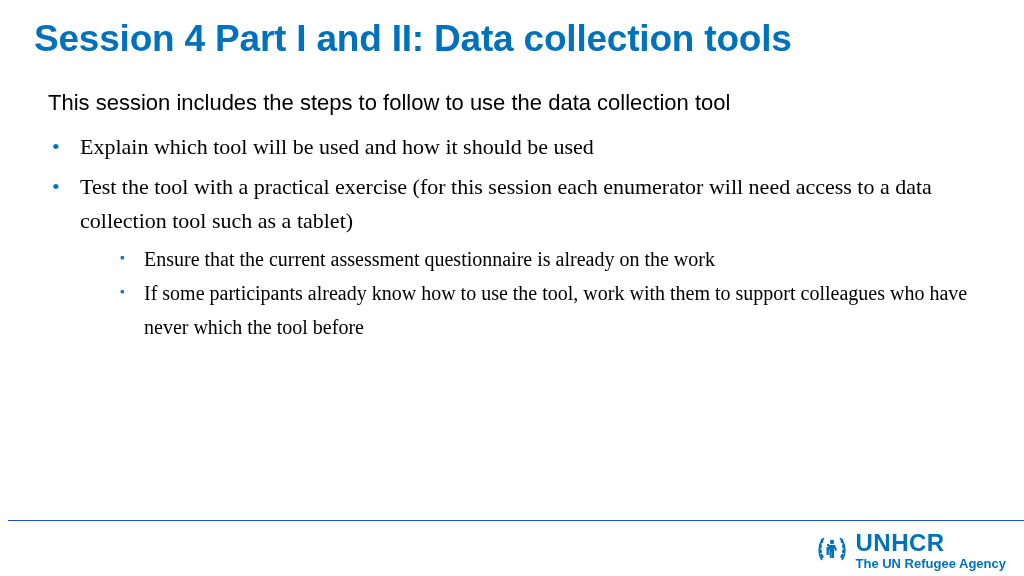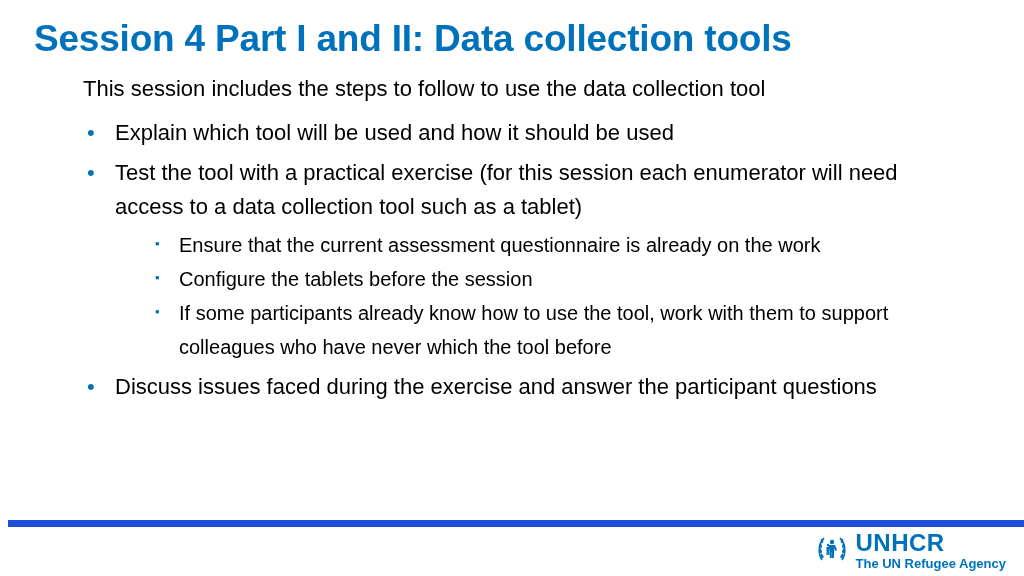--- a/index.html
+++ b/index.html
@@ -1,50 +1,48 @@
 <!DOCTYPE html>
 <html><head>
 <meta charset="utf-8">
 <style>
   * { box-sizing: border-box; margin: 0; padding: 0; }
   html, body { width: 1024px; height: 576px; font-family: Arial, Helvetica, sans-serif; background: #fff; color: #000; }
   .slide { position: relative; width: 1024px; height: 576px; }
   .title { color: #0072bc; font-weight: 700; font-size: 37px; padding: 18px 34px 8px 34px; letter-spacing: -0.2px; }
-  .body { padding: 4px 56px 0 83px; font-size: 22px; line-height: 1.55; }
+  .body { padding: 4px 56px 0 48px; font-size: 22px; line-height: 1.55; margin-top: 14px; }
   .intro { margin-bottom: 10px; }
   ul.level1 { list-style: none; padding-left: 0; }
-  ul.level1 > li { position: relative; padding-left: 32px; margin-bottom: 6px; }
+  ul.level1 > li { position: relative; padding-left: 32px; margin-bottom: 6px; font-family: Liberation Serif, serif; }
   ul.level1 > li::before { content: "•"; color: #0072bc; position: absolute; left: 4px; top: 0; font-size: 22px; line-height: 1.55; }
   ul.level2 { list-style: none; padding-left: 40px; margin-top: 4px; }
   ul.level2 > li { position: relative; padding-left: 24px; font-size: 20px; line-height: 1.7; }
   ul.level2 > li::before { content: "▪"; color: #0072bc; position: absolute; left: 0; top: 0; font-size: 13px; line-height: 2.4; }
-  .footer { position: absolute; left: 8px; right: 0; bottom: 0; height: 56px; border-top: 7px solid #1d4ed8; }
+  .footer { position: absolute; left: 8px; right: 0; bottom: 0; height: 56px; border-top: 1px solid #1d4ed8; }
   .logo { position: absolute; right: 18px; bottom: 6px; display: flex; align-items: center; gap: 6px; }
   .logo-text { display: flex; flex-direction: column; line-height: 1; }
   .logo-name { color: #0072bc; font-weight: 800; font-size: 24px; letter-spacing: 0.5px; }
   .logo-tag { color: #0072bc; font-weight: 600; font-size: 13px; margin-top: 2px; }
 </style>
 </head>
 <body>
 
 <div class="slide">
   <h1 class="title">Session 4 Part I and II: Data collection tools</h1>
   <div class="body">
     <p class="intro">This session includes the steps to follow to use the data collection tool</p>
     <ul class="level1">
       <li> Explain which tool will be used and how it should be used</li>
       <li>
         <span>Test the tool with a practical exercise (for this session each enumerator will need access to a data collection tool such as a tablet)</span>
         <ul class="level2">
           <li>Ensure that the current assessment questionnaire is already on the work</li>
-          <li>Configure the tablets before the session</li>
           <li>If some participants already know how to use the tool, work with them to support colleagues who have never which the tool before</li>
         </ul>
       </li>
-      <li>Discuss issues faced during the exercise and answer the participant questions</li>
     </ul>
   </div>
   <div class="footer">
     <div class="logo">
       <span>
         <svg width="36" height="36" viewBox="0 0 36 36">
           <g fill="none" stroke="#0072bc" stroke-width="1.6">
             <path d="M8 30 C4 24 4 14 10 8"></path>
             <path d="M28 30 C32 24 32 14 26 8"></path>
           </g>

